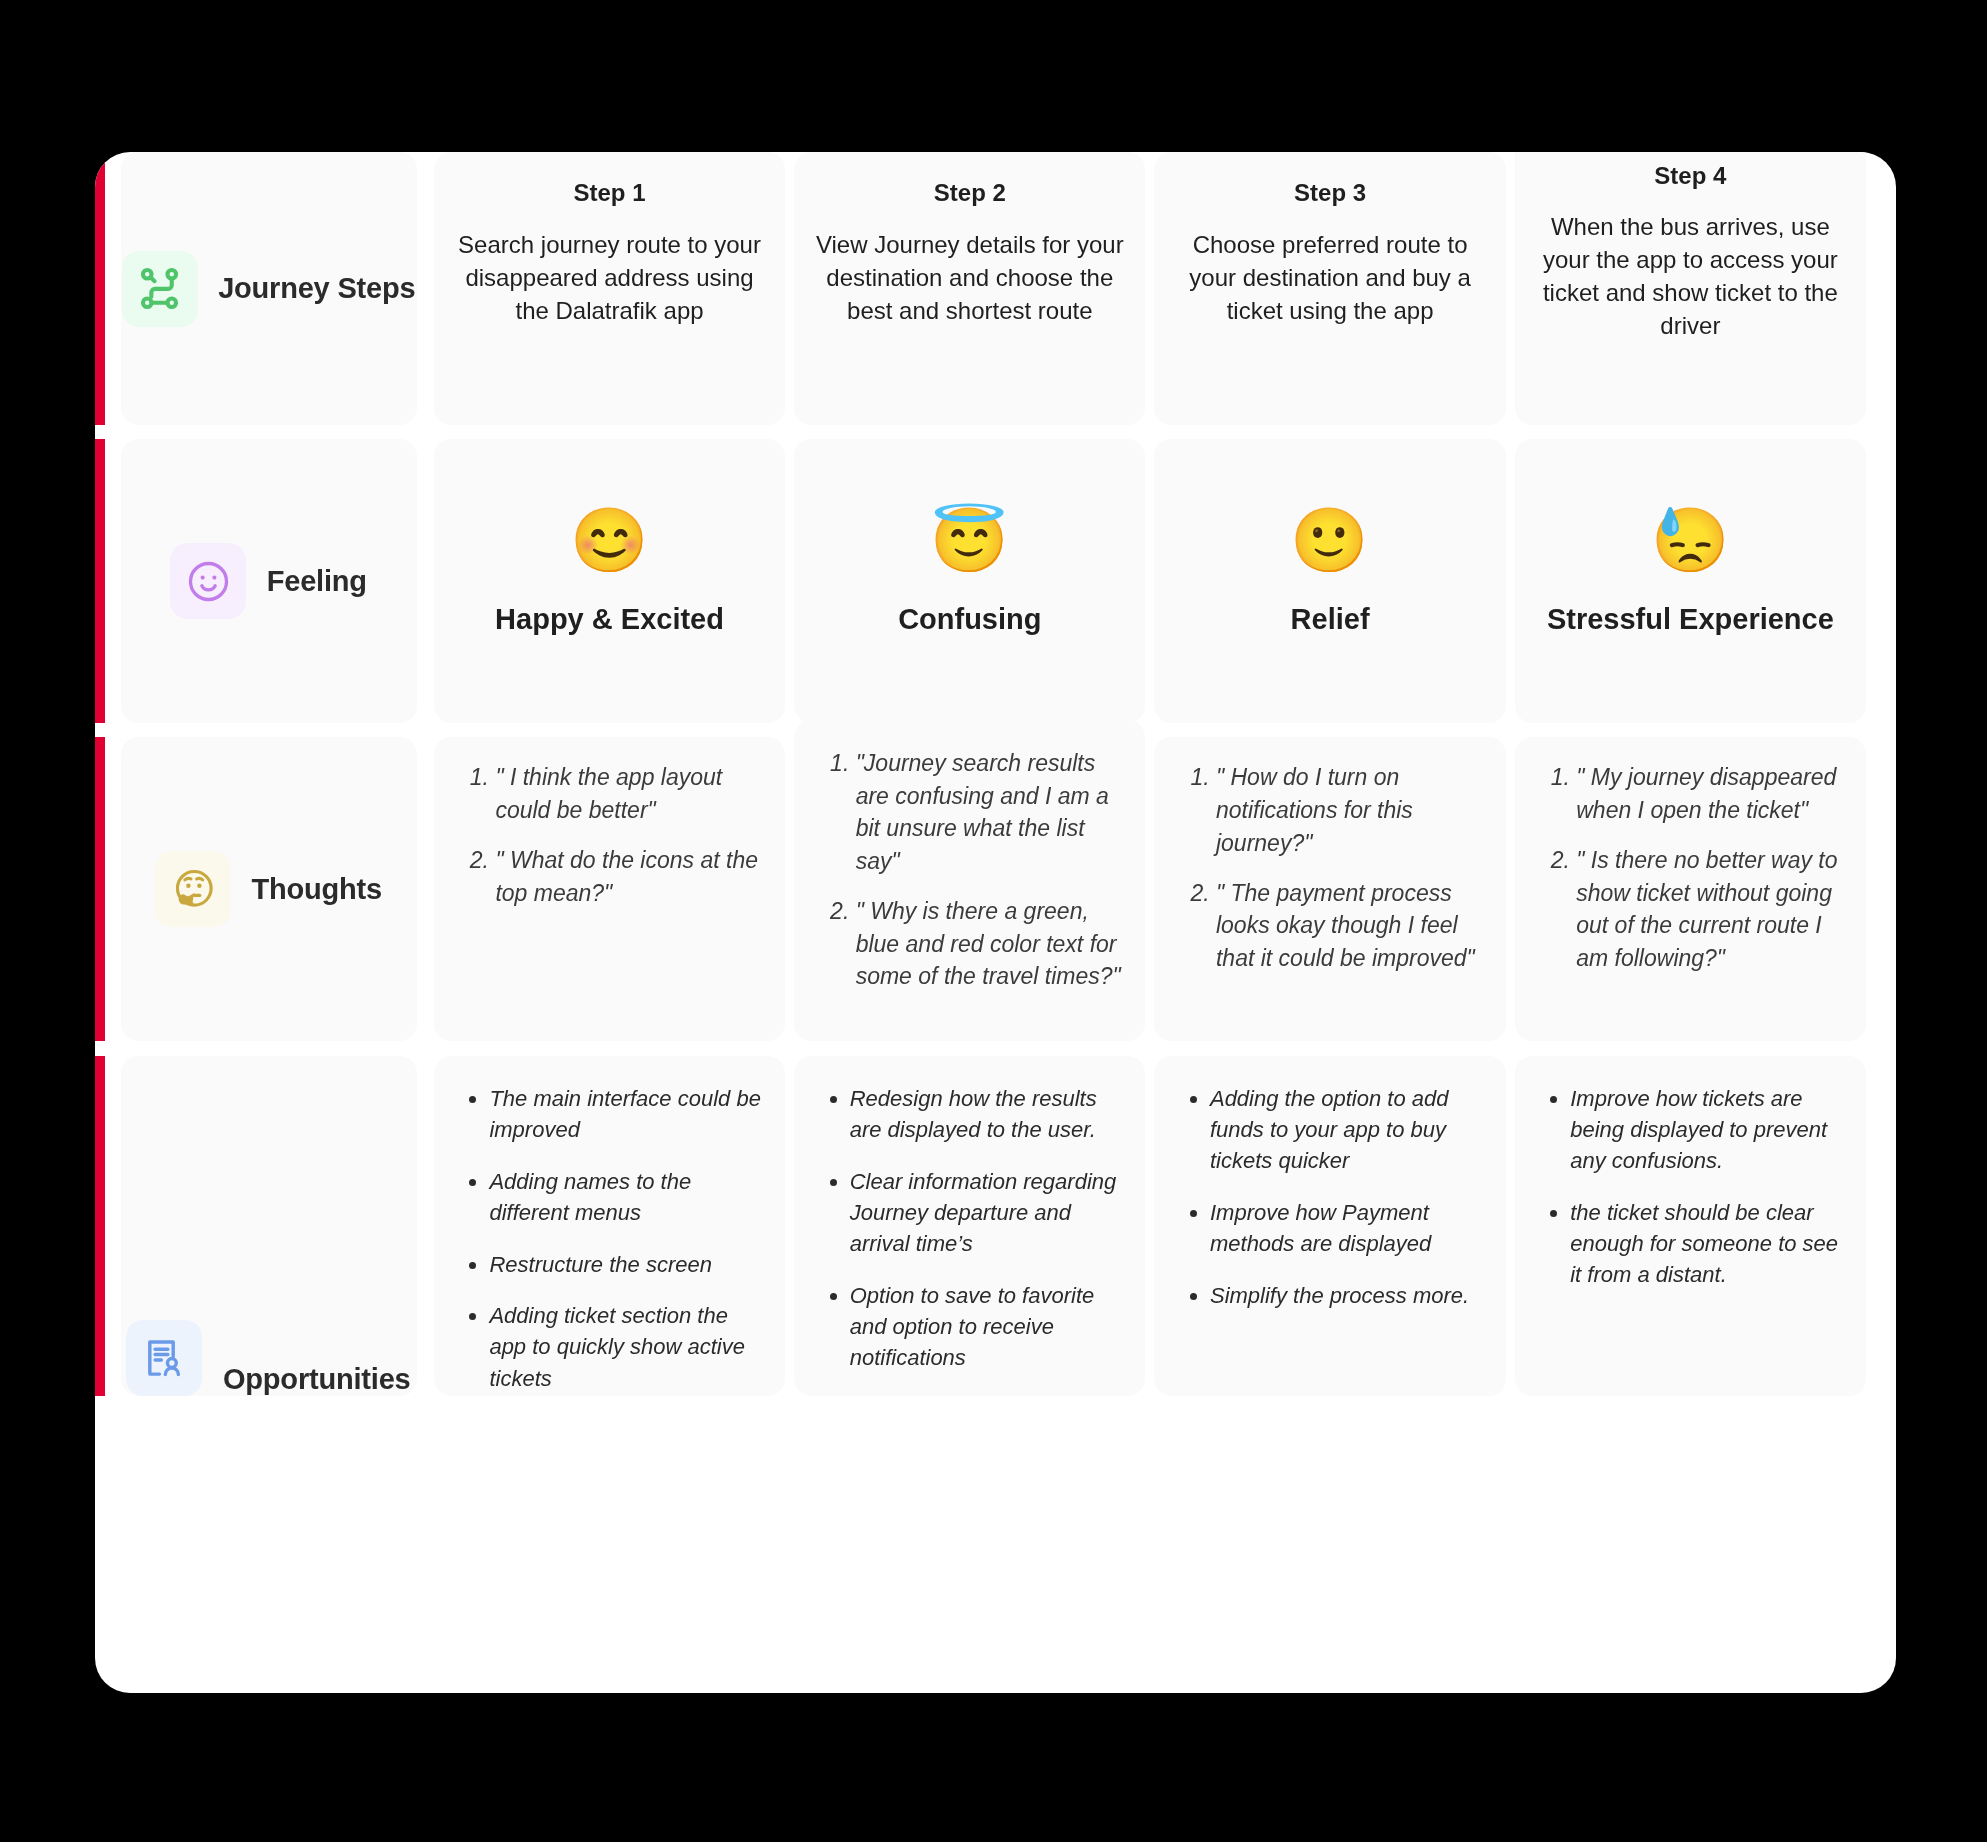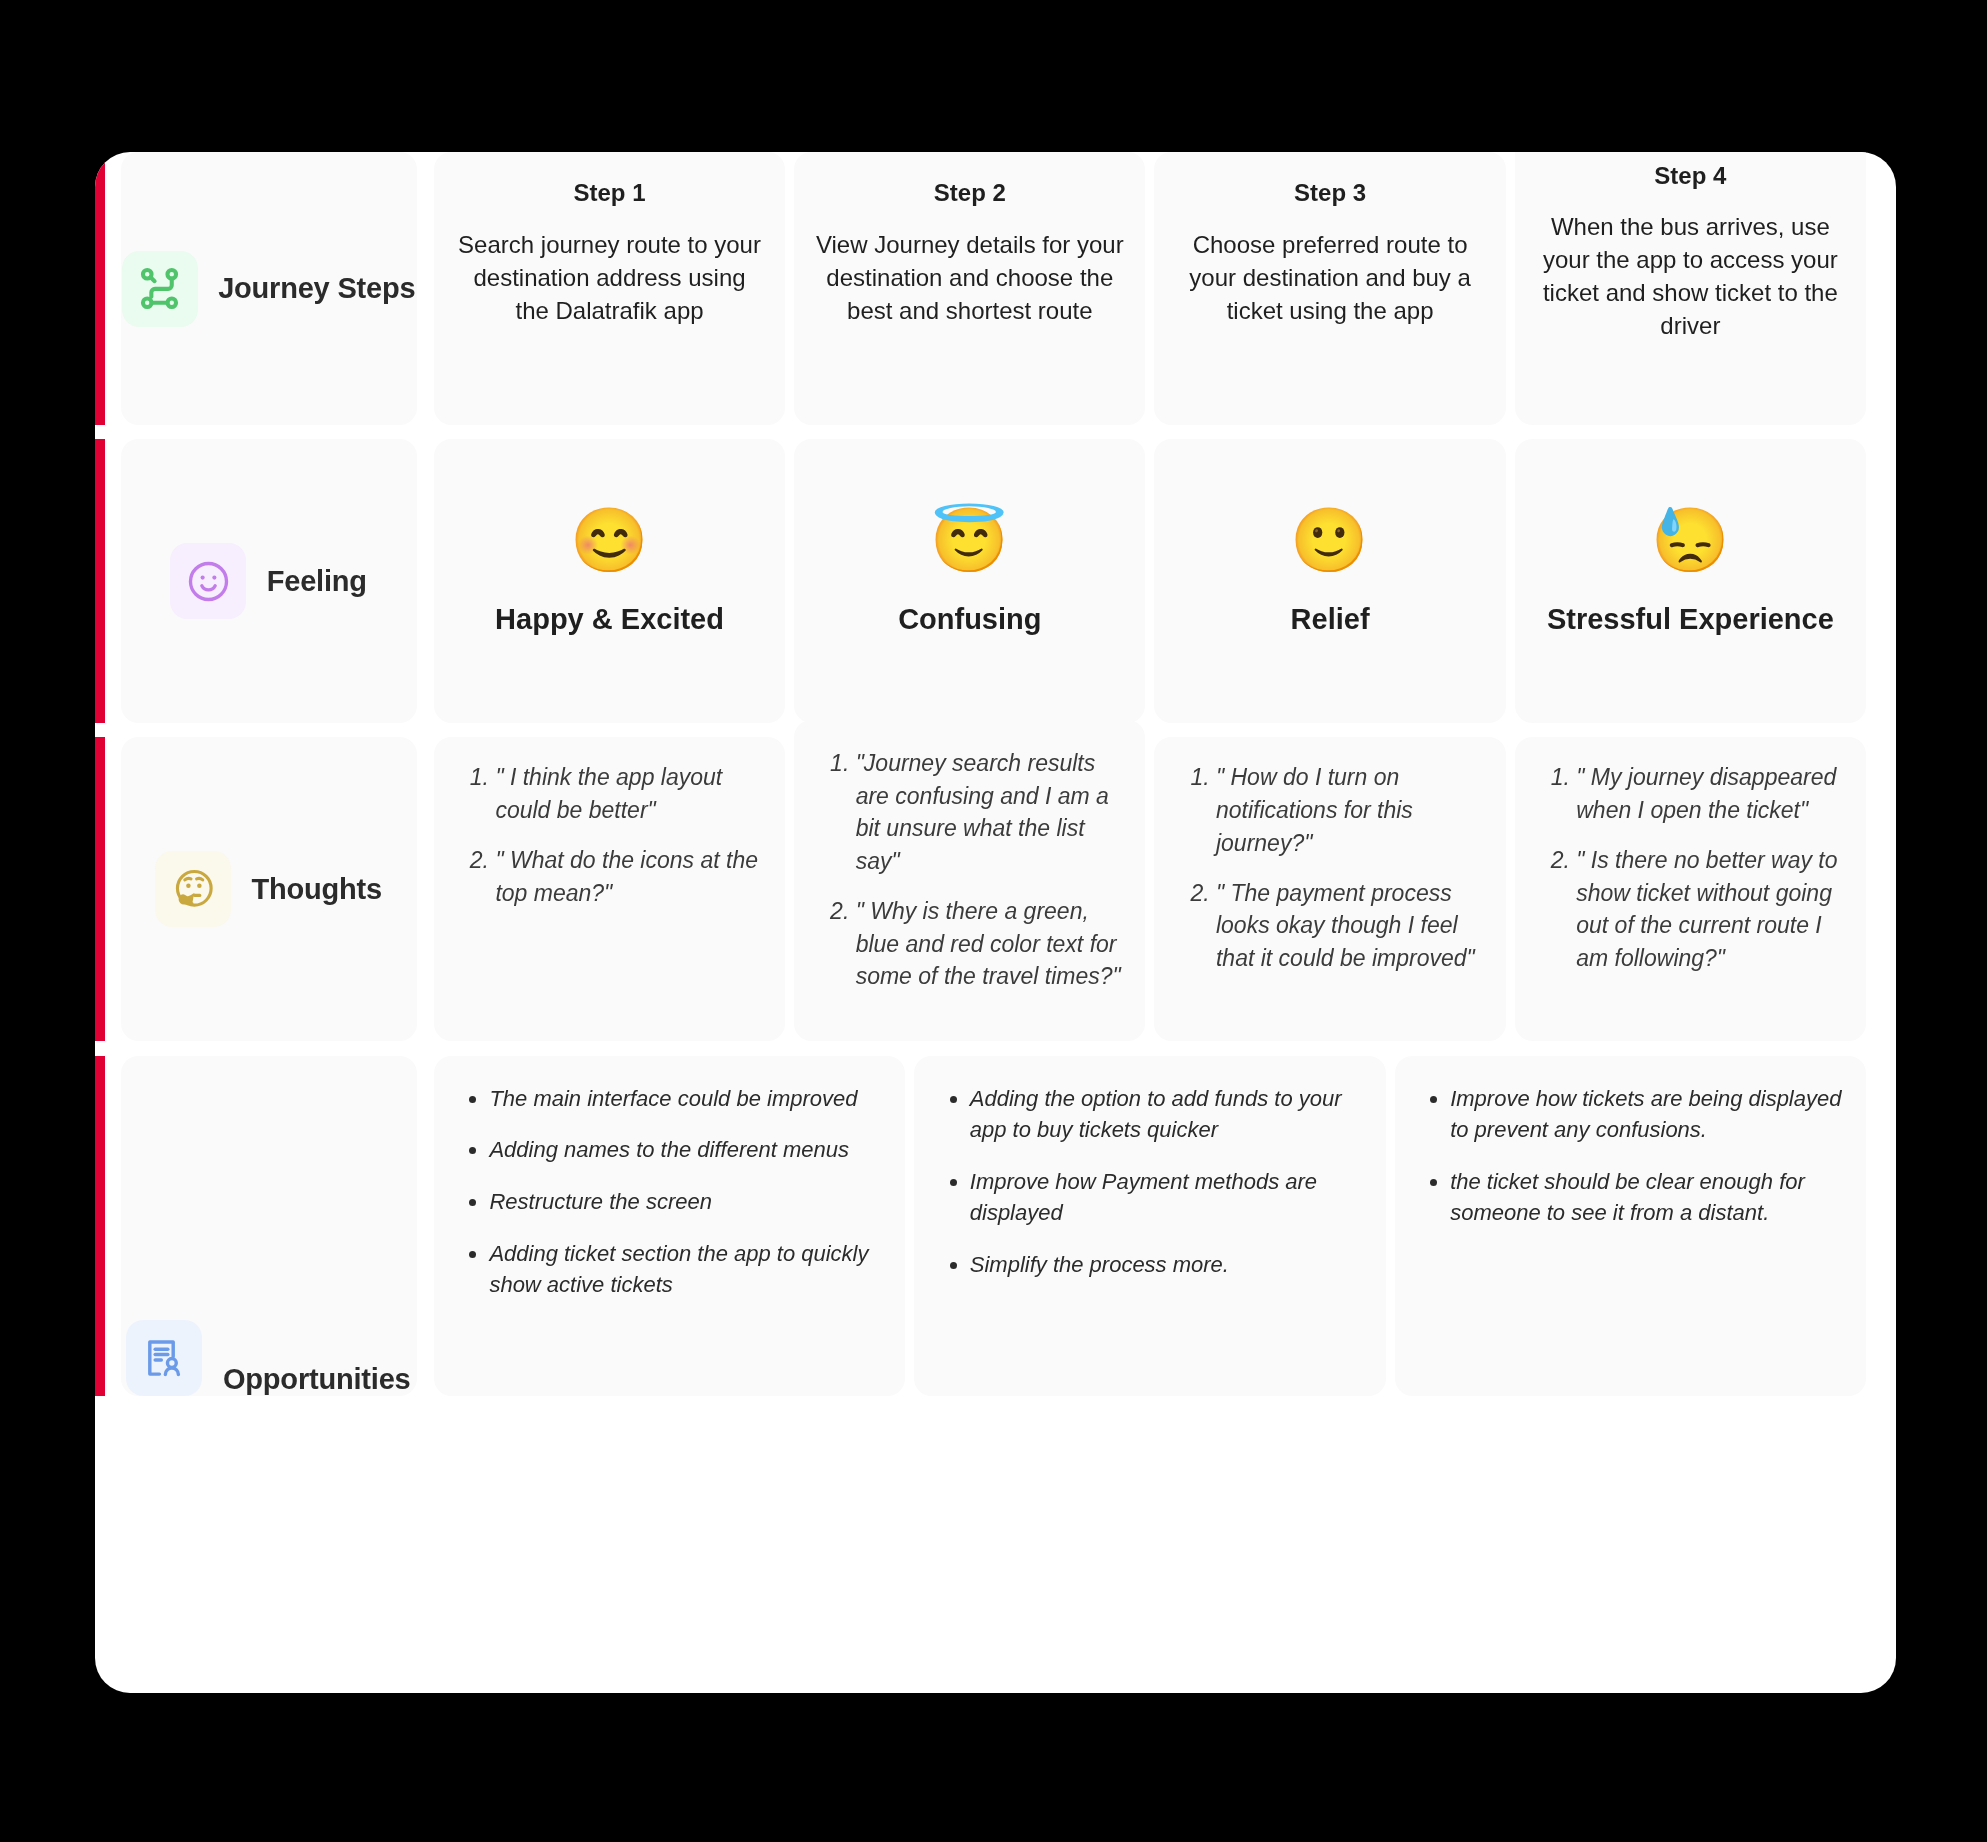--- a/index.html
+++ b/index.html
@@ -195,21 +195,21 @@
             <circle cx="18" cy="19" r="2.1"></circle>
             <path d="M18 7.1 v3.3 a1.8 1.8 0 0 1 -1.8 1.8 h-6.4 a1.8 1.8 0 0 0 -1.8 1.8 v2"></path>
             <line x1="8.1" y1="19" x2="15.9" y2="19"></line>
           </svg>
         </div>
         <div class="row-title">Journey Steps</div>
       </div>
       <div class="cells">
         <div class="cell-card">
           <div class="step-title">Step 1</div>
-          <div class="step-desc">Search journey route to your destination address using the Dalatrafik app</div>
+          <div class="step-desc">Search journey route to your disappeared address using the Dalatrafik app</div>
         </div>
         <div class="cell-card">
           <div class="step-title">Step 2</div>
           <div class="step-desc">View Journey details for your destination and choose the best and shortest route</div>
         </div>
         <div class="cell-card">
           <div class="step-title">Step 3</div>
           <div class="step-desc">Choose preferred route to your destination and buy a ticket using the app</div>
         </div>
         <div class="cell-card raised">
@@ -316,20 +316,27 @@
         <div class="cell-card">
           <ul class="opps">
             <li>The main interface could be improved</li>
             <li>Adding names to the different menus</li>
             <li>Restructure the screen</li>
             <li>Adding ticket section the app to quickly show active tickets</li>
           </ul>
         </div>
         <div class="cell-card">
           <ul class="opps">
+            <li>Redesign how the results are displayed to the user.</li>
+            <li>Clear information regarding Journey departure and arrival time’s</li>
+            <li>Option to save to favorite and option to receive notifications</li>
+          </ul>
+        </div>
+        <div class="cell-card">
+          <ul class="opps">
             <li>Adding the option to add funds to your app to buy tickets quicker</li>
             <li>Improve how Payment methods are displayed</li>
             <li>Simplify the process more.</li>
           </ul>
         </div>
         <div class="cell-card">
           <ul class="opps">
             <li>Improve how tickets are being displayed to prevent any confusions.</li>
             <li>the ticket should be clear enough for someone to see it from a distant.</li>
           </ul>

